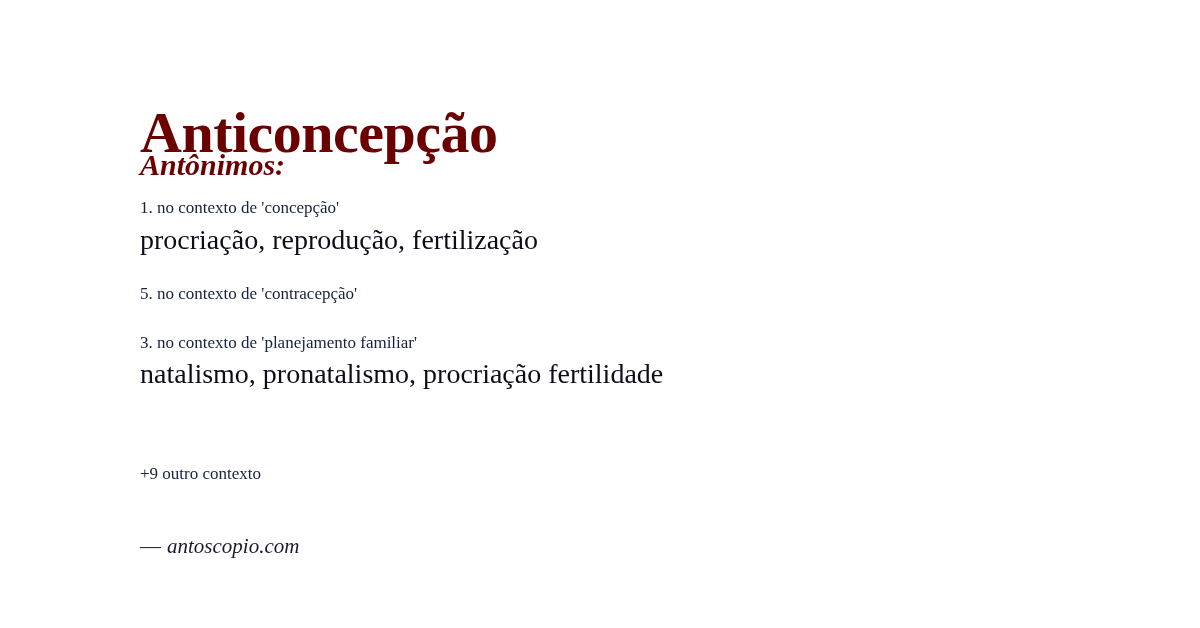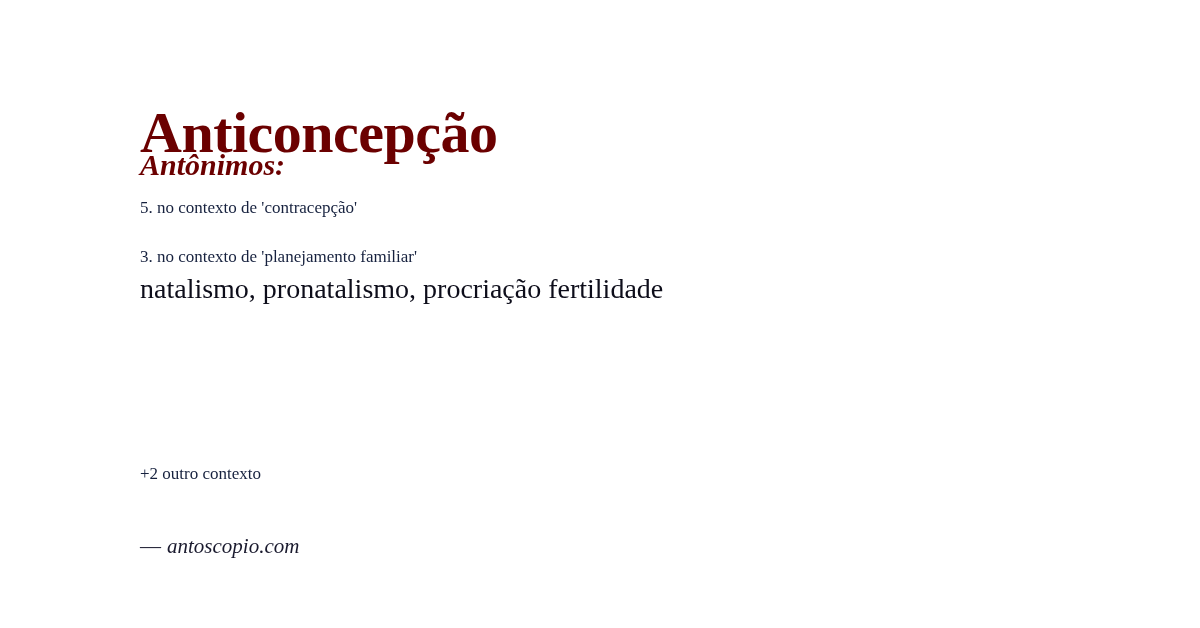--- a/index.html
+++ b/index.html
@@ -97,31 +97,35 @@
 <body>
 
 <div class="page">
 
   <h1 class="title">Anticoncepção</h1>
 
   <h2 class="subtitle">Antônimos:</h2>
 
   <div class="entries">
 
+    <div class="entry">
+      <p class="entry-context">1. no contexto de 'concepção'</p>
+      <p class="entry-words">procriação, reprodução, fertilização</p>
+    </div>
 
     <div class="entry">
       <p class="entry-context">5. no contexto de 'contracepção'</p>
     </div>
 
     <div class="entry">
       <p class="entry-context">3. no contexto de 'planejamento familiar'</p>
       <p class="entry-words">natalismo, pronatalismo, procriação fertilidade</p>
     </div>
 
   </div>
 
-  <div class="more">+2 outro contexto</div>
+  <div class="more">+9 outro contexto</div>
 
   <div class="source">
     <span class="dash">—</span><span>antoscopio.com</span>
   </div>
 
 </div>
 
 </body></html>

